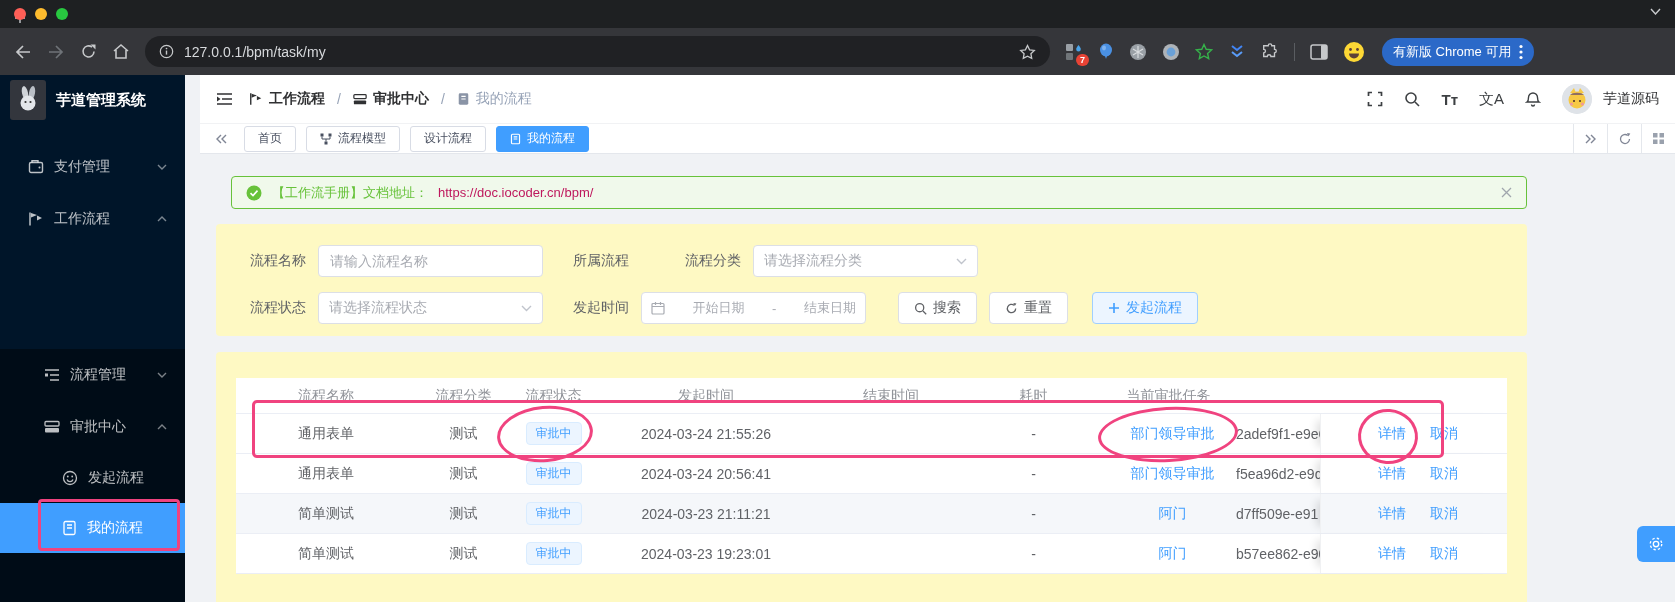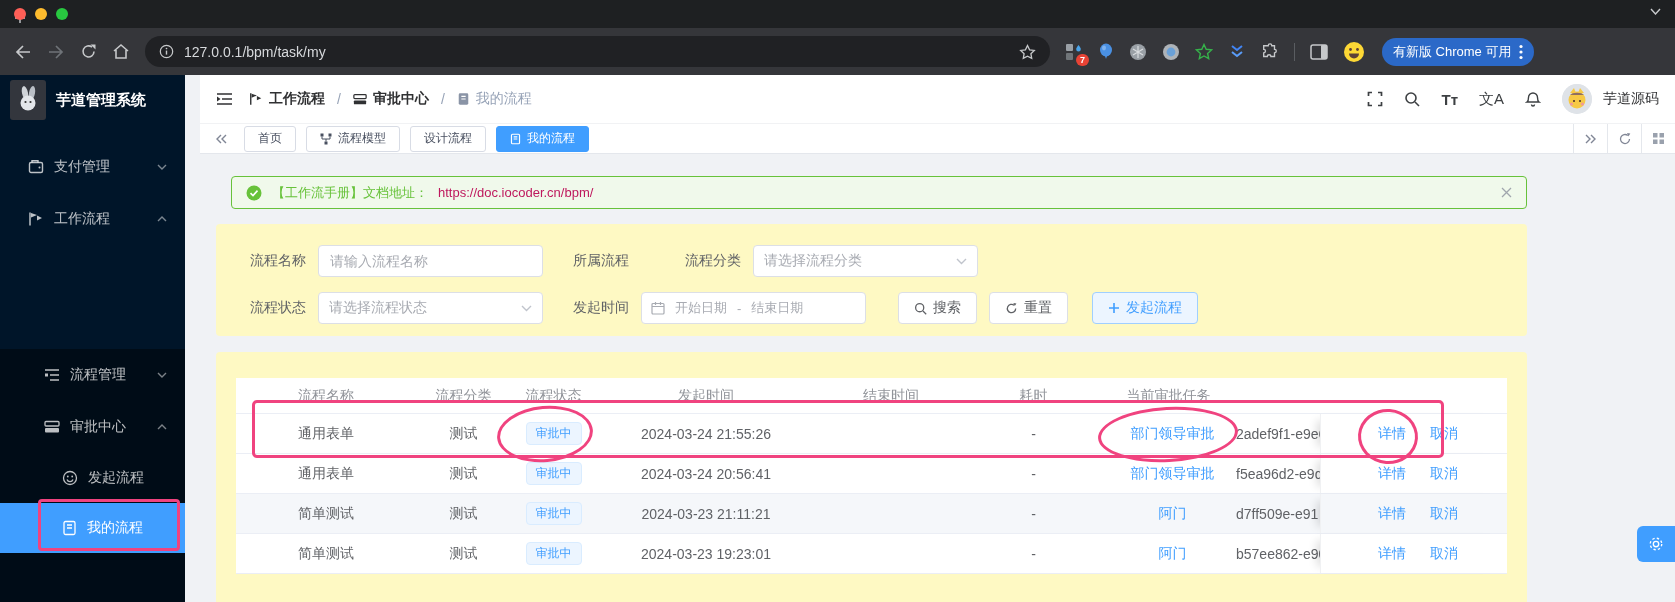--- a/index.html
+++ b/index.html
@@ -65,21 +65,21 @@
   .banner .close { margin-left:auto; color:#a0a6ad; display:flex; cursor:pointer; }
 
   .card { position:absolute; background:#fef9c3; border-radius:4px; }
   .filter-card { left:16px; top:70px; width:1311px; height:112px; padding:21px 0 0 32px; }
   .f-row { display:flex; align-items:center; height:32px; margin-bottom:15px; font-size:14px; color:#606266; }
   .f-label { width:58px; text-align:right; margin-right:12px; white-space:nowrap; flex:none; }
   .gap28 { margin-left:28px; } .gap42 { margin-left:42px; }
   .inp { width:225px; height:32px; border:1px solid #dcdfe6; border-radius:4px; padding:0 11px; font-size:14px; color:#606266; background:#fff; outline:none; font-family:inherit; }
   .inp::placeholder { color:#a8abb2; }
   .sel { width:225px; height:32px; border:1px solid #dcdfe6; border-radius:4px; padding:0 10px; display:flex; align-items:center; justify-content:space-between; color:#a8abb2; font-size:14px; background:#fff; cursor:pointer; }
-  .range { width:225px; height:32px; border:1px solid #dcdfe6; border-radius:4px; padding:0 9px; display:flex; align-items:center; gap:10px; color:#a8abb2; font-size:13px; background:#fff; }
+  .range { width:225px; height:32px; border:1px solid #dcdfe6; border-radius:4px; padding:0 9px; display:flex; align-items:center; gap:10px; color:#a8abb2; font-size:13px; background:#fff;justify-content:space-between; }
   .btn { height:32px; border:1px solid #dcdfe6; border-radius:4px; background:#fff; color:#606266; font-size:14px; display:inline-flex; align-items:center; gap:6px; padding:0 15px; cursor:pointer; white-space:nowrap; }
   .btn.search { margin-left:32px; } .btn.reset { margin-left:12px; }
   .btn.create { margin-left:24px; background:#ecf5ff; border-color:#a0cfff; color:#409eff; }
 
   .table-card { left:16px; top:198px; width:1311px; height:270px; padding:26px 20px 0; }
   .trow { display:flex; align-items:center; height:40px; border-bottom:1px solid #ebeef5; position:relative; font-size:14px; color:#606266; background:#fff; }
   .trow.head { height:36px; color:#909399; background:#fff; }
   .trow.striped { background:#f5f7fa; }
   .cell { text-align:center; flex:none; white-space:nowrap; overflow:hidden; }
   .c0{width:180px} .c1{width:95px} .c2{width:85px} .c3{width:220px} .c4{width:150px} .c5{width:135px} .c6{width:135px} .c7{width:160px; text-align:left;}

